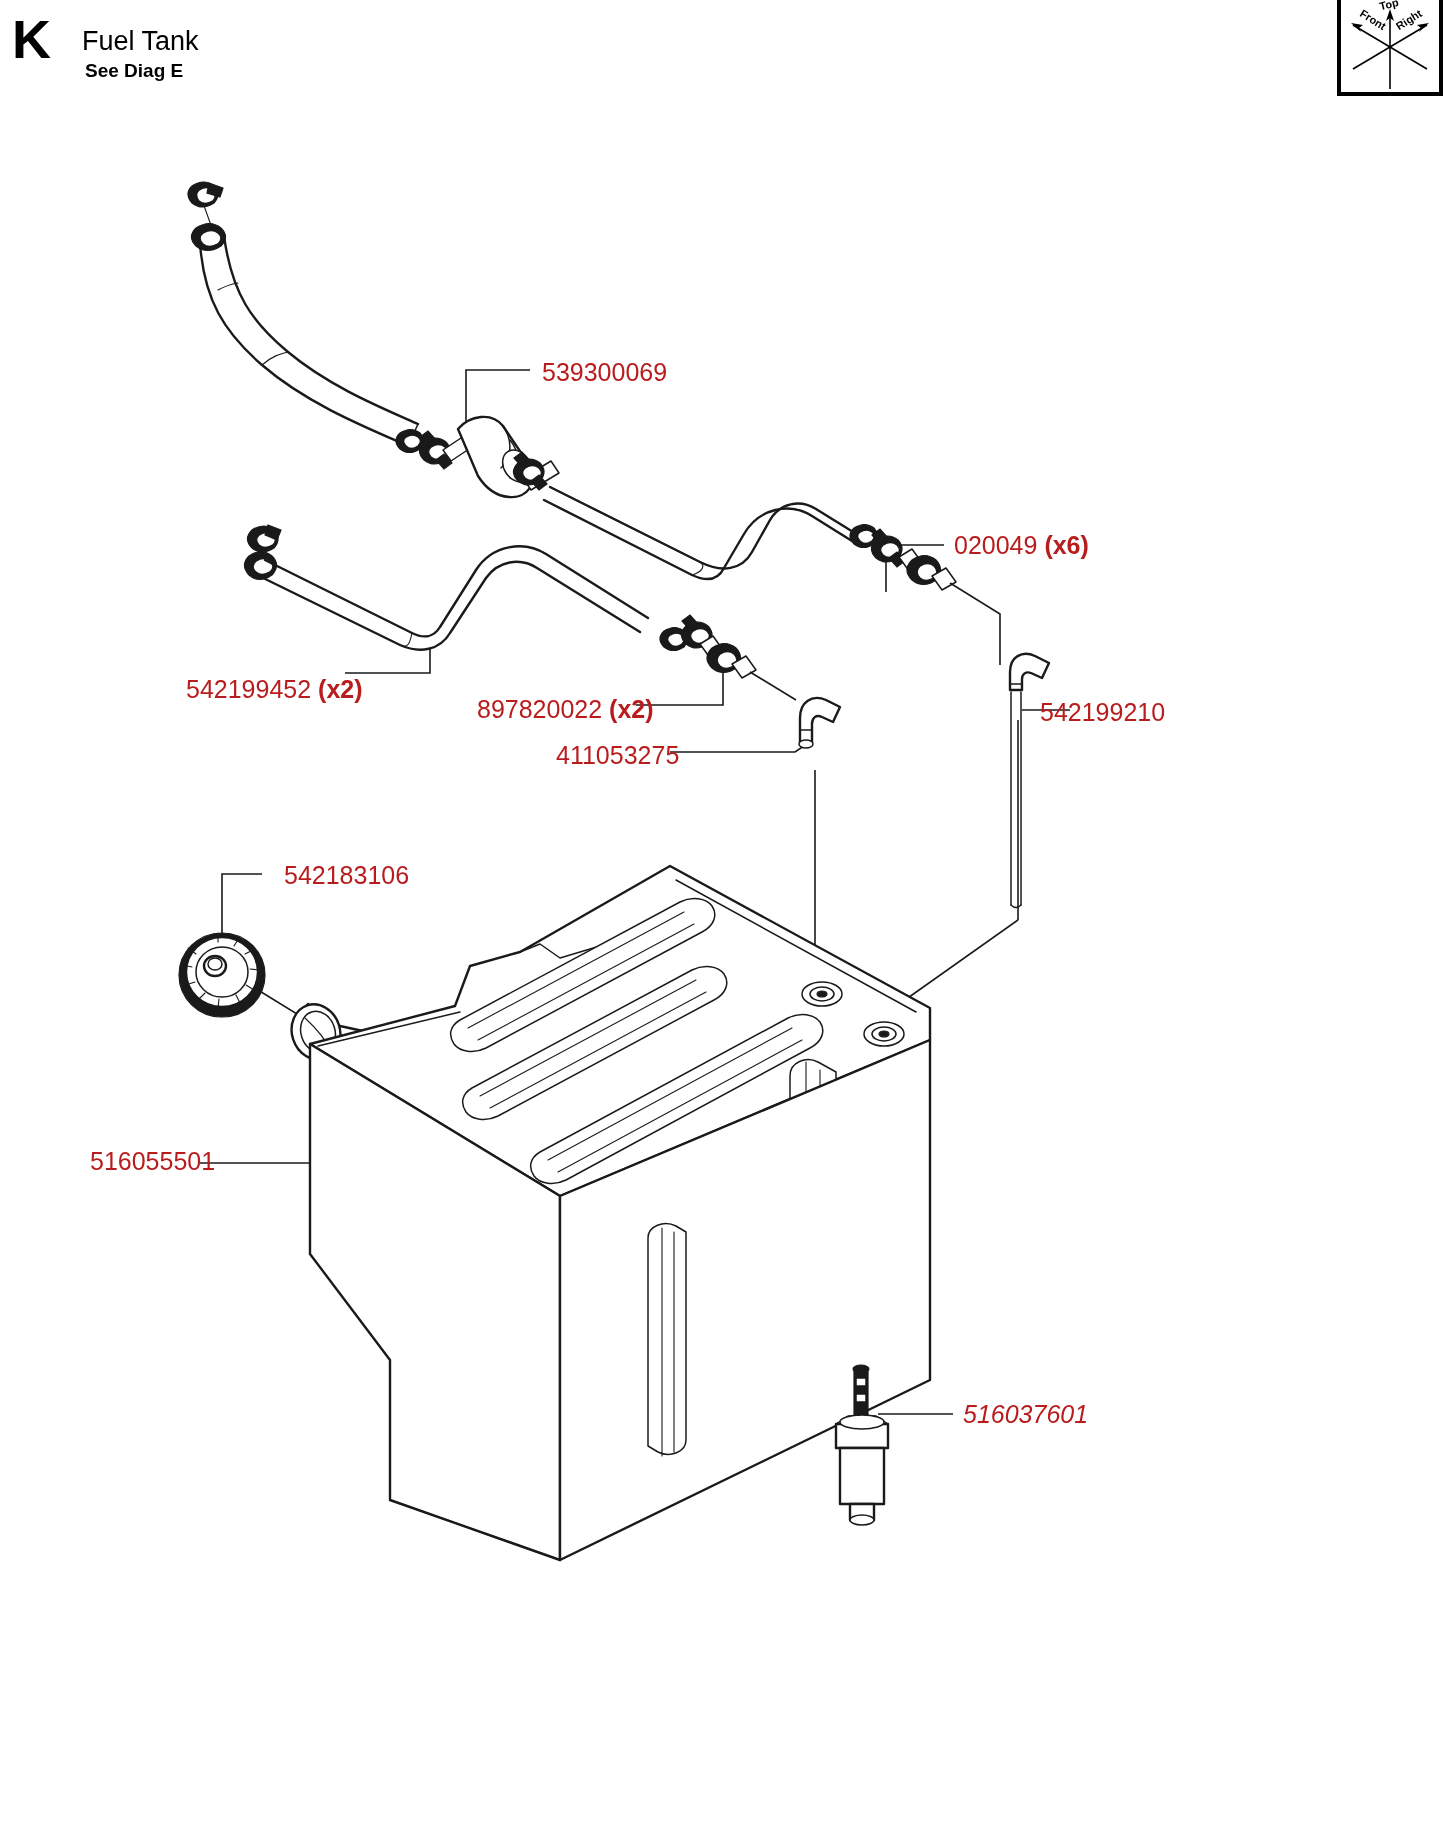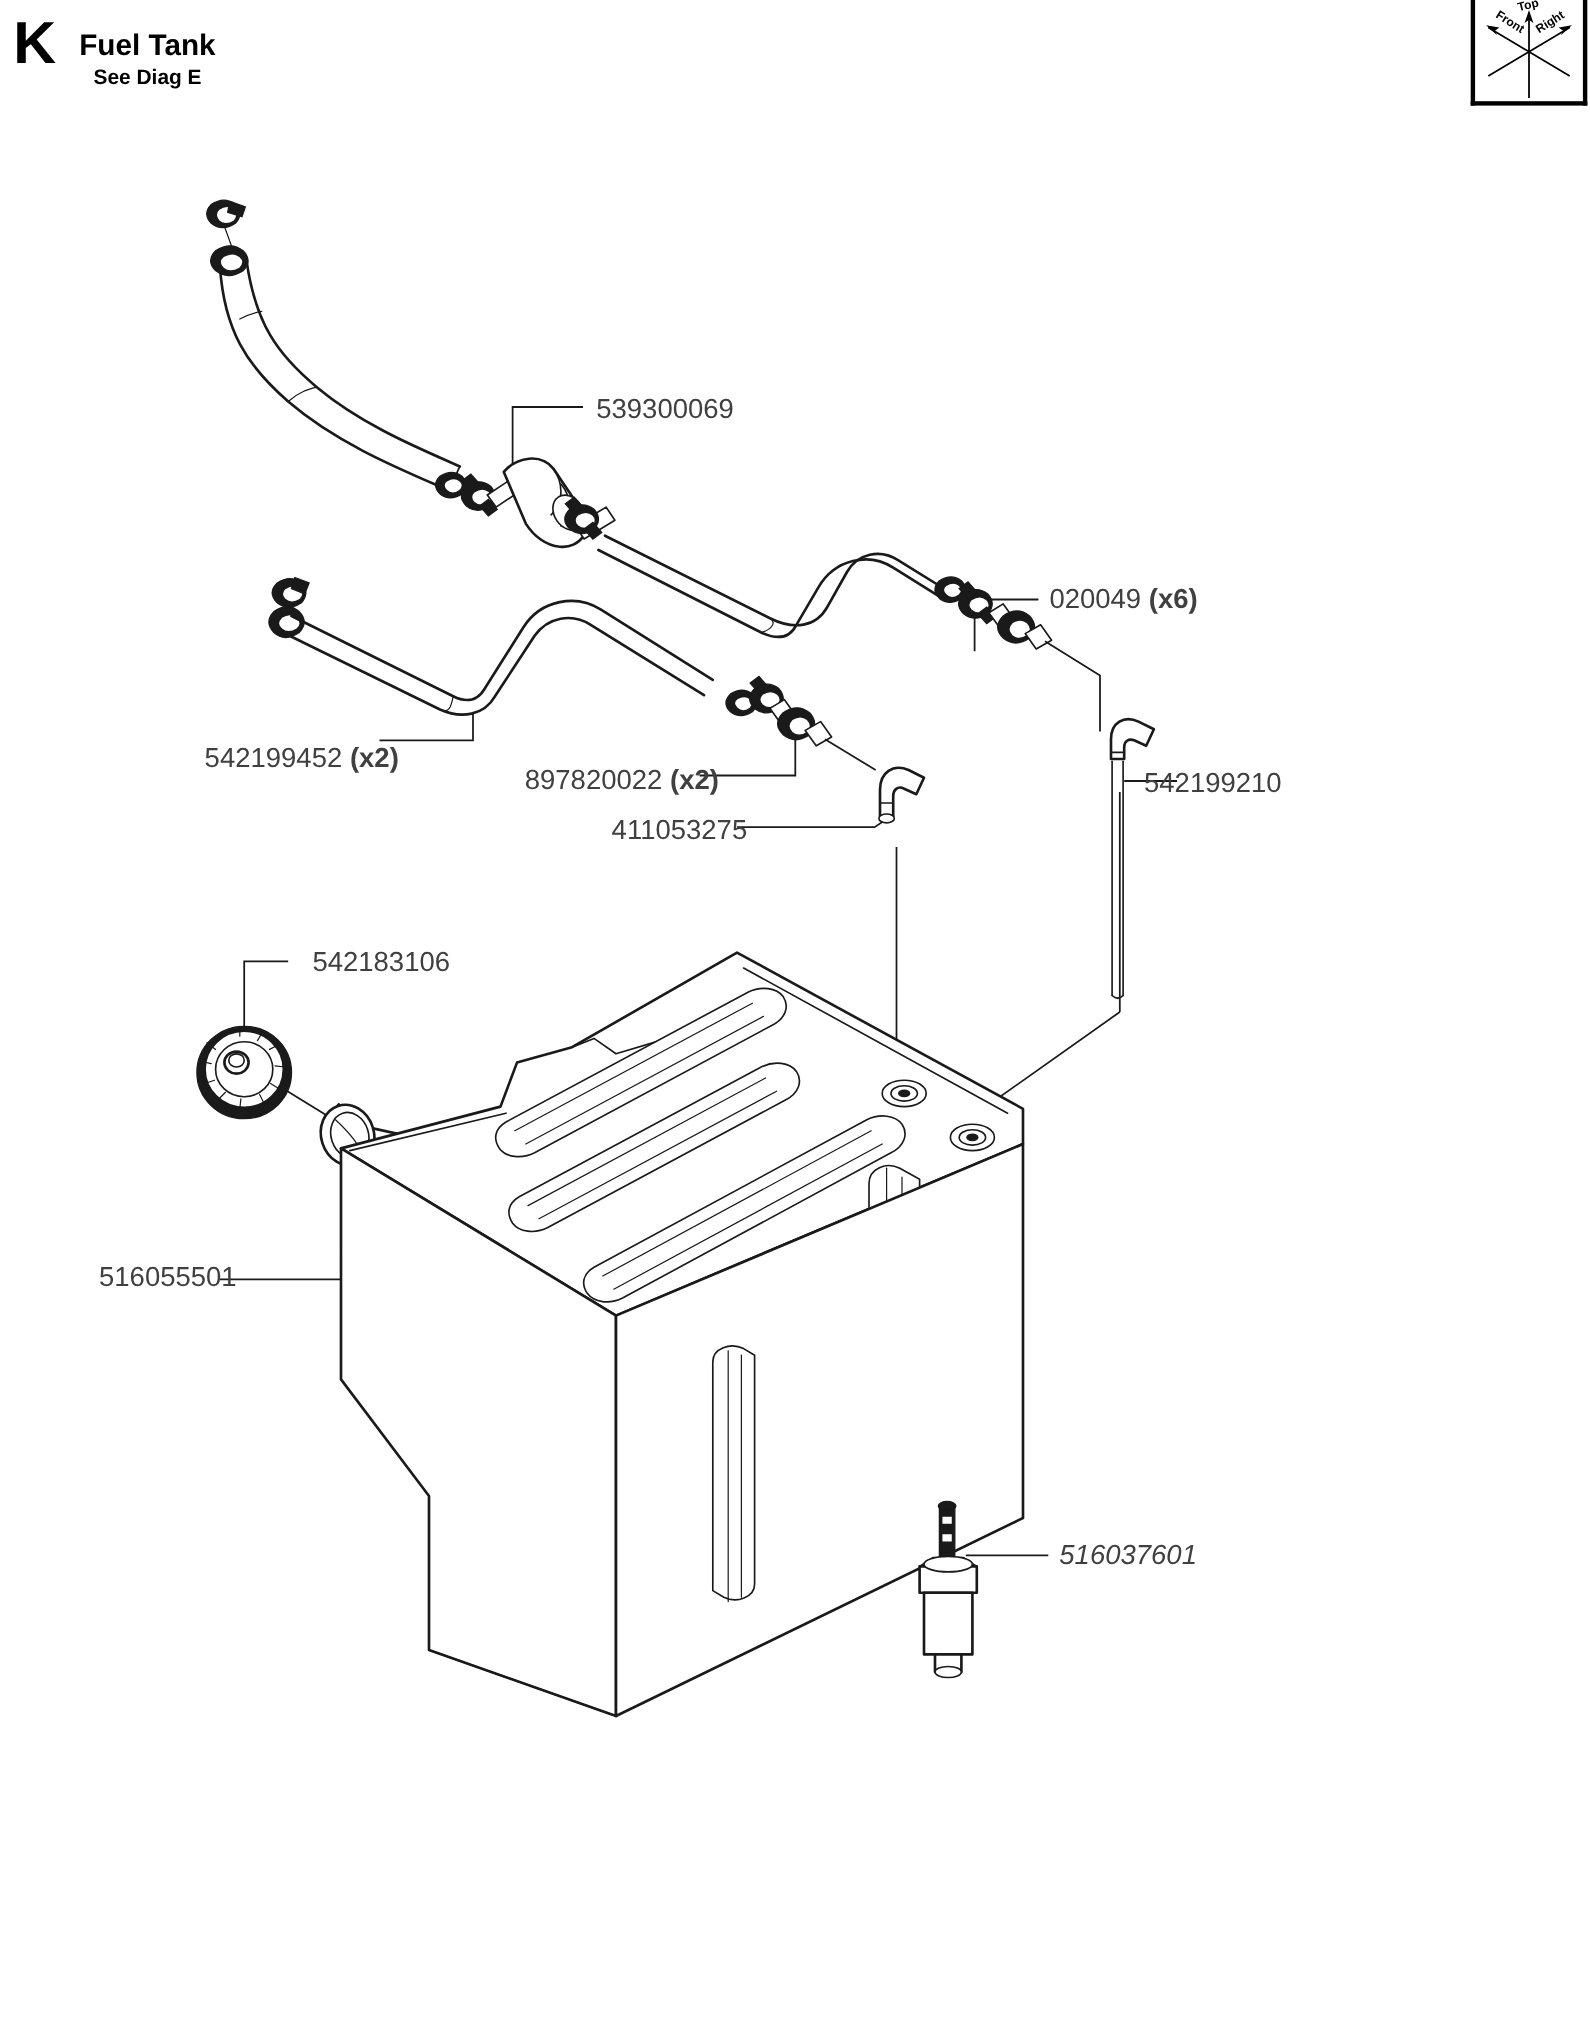--- a/index.html
+++ b/index.html
@@ -32,24 +32,24 @@
     position: absolute;
     left: 12px;
     top: 12px;
     font-size: 54px;
     font-weight: bold;
     line-height: 54px;
     letter-spacing: -1px;
   }
   #diagram-title {
     position: absolute;
-    left: 72px;
+    left: 82px;
     top: 26px;
     font-size: 27px;
-    font-weight: bold;
+    font-weight: normal;
     line-height: 30px;
   }
   #diagram-subtitle {
     position: absolute;
     left: 85px;
     top: 60px;
     font-size: 19px;
     font-weight: bold;
     line-height: 22px;
   }
@@ -76,21 +76,21 @@
     width: 1445px;
     height: 1839px;
   }
 
   
   .callout {
     position: absolute;
     font-size: 25px;
     line-height: 28px;
     white-space: nowrap;
-    color: #404040;
+    color: #b91c1c;
   }
   .callout .qty {
     font-weight: bold;
   }
 </style>
 </head>
 <body>
 
 <div id="page">
 

